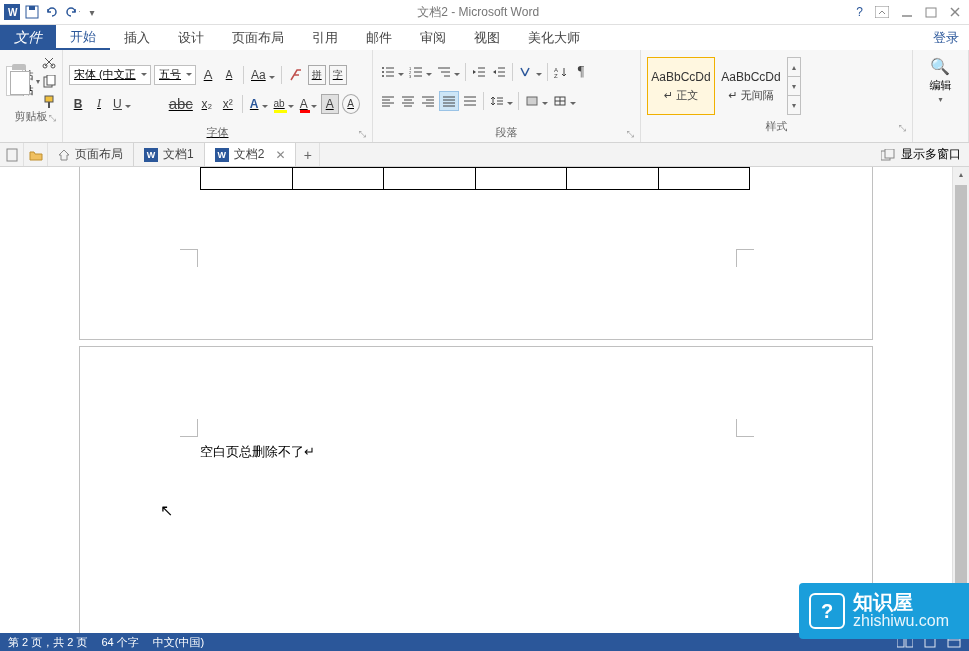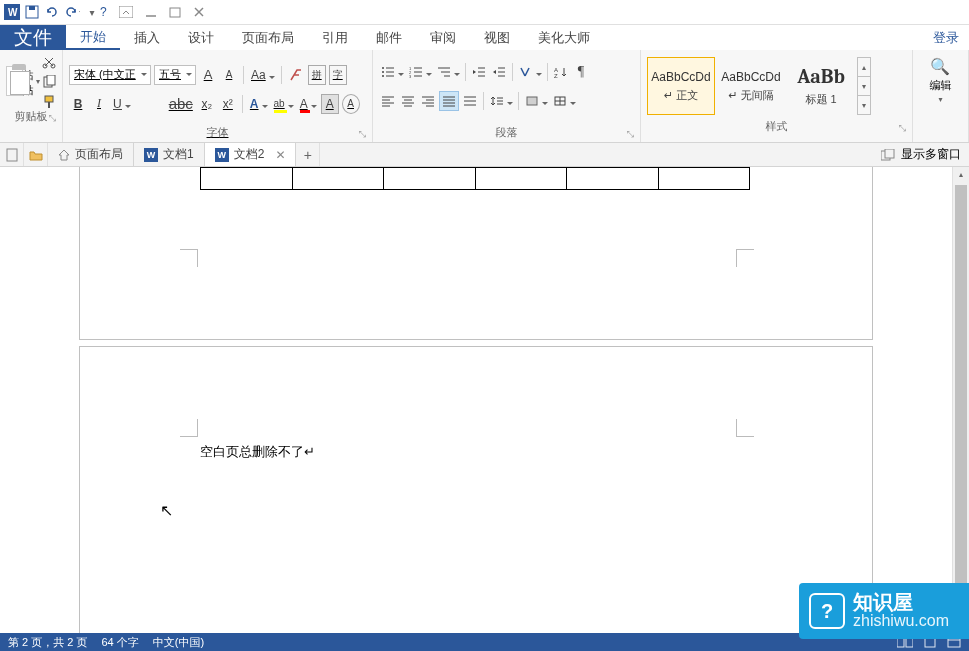--- a/index.html
+++ b/index.html
@@ -7,21 +7,21 @@
 
 
 .title-bar { height: 25px; background: #fff; display: flex; align-items: center; border-bottom: 1px solid #e0e0e0; }
 .title-bar .left-icons { display: flex; align-items: center; gap: 4px; padding-left: 4px; }
 .title-bar .title-text { flex: 1; text-align: center; color: #767676; font-size: 12px; }
 .title-bar .right-icons { display: flex; align-items: center; gap: 12px; padding-right: 8px; color: #767676; }
 .qat-icon { width: 16px; height: 16px; display:inline-flex; align-items:center; justify-content:center; color:#2b579a; }
 
 
 .ribbon-tabs { height: 25px; display: flex; align-items: stretch; background: #fff; }
-.file-tab { background: #2b579a; color: #fff; padding: 0 14px; display:flex; align-items:center; font-size:19px; }
+.file-tab { background: #2b579a; color: #fff; padding: 0 14px; display:flex; align-items:center; font-size:14px;font-style:italic; }
 .ribbon-tab { padding: 0 14px; display:flex; align-items:center; color:#444; font-size:13px; cursor:pointer; }
 .ribbon-tab.active { color: #2b579a; border-bottom: 2px solid #2b579a; }
 .login-link { margin-left:auto; padding:0 10px; display:flex; align-items:center; color:#2b579a; font-size:13px; }
 
 
 .ribbon { height: 93px; background: #f7f7f7; border-bottom: 1px solid #d4d4d4; display:flex; }
 .group { border-right: 1px solid #e0e0e0; display:flex; flex-direction:column; padding: 3px 6px 0 6px; }
 .group-body { flex:1; display:flex; align-items:center; gap:4px; }
 .group-label { text-align:center; color:#666; font-size:11px; padding-bottom:2px; position:relative; }
 .group-label .launcher { position:absolute; right:0; bottom:2px; font-size:9px; color:#888; }
@@ -133,20 +133,21 @@
       </span>
     <span class="qat-icon">
         <svg width="20" height="14">
           <path d="M11 7 A4 4 0 1 0 7 11" fill="none" stroke="#2b579a" stroke-width="1.5"></path>
           <path d="M11 4 L11 7 L8 7" fill="none" stroke="#2b579a" stroke-width="1.5"></path>
           <path d="M15 6 l3 0 l-1.5 2 z" fill="#666"></path>
         </svg>
       </span>
     <span class="qat-icon" style="color:#666;font-size:10px;">▾</span>
   </div>
+  <div class="title-text">文档2 - Microsoft Word</div>
   <div class="right-icons">
     <span style="color:#2b579a;">?</span>
     <span>
         <svg width="14" height="12">
           <rect x="0" y="0" width="14" height="12" fill="none" stroke="#888"></rect>
           <path d="M4 8 l3-3 l3 3" fill="none" stroke="#888"></path>
         </svg>
       </span>
     <span>
         <svg width="12" height="12">
@@ -390,24 +391,20 @@
 
   <div class="group styles-group">
     <div class="style-gallery">
       <div class="style-item active">
         <div class="style-preview">AaBbCcDd</div>
         <div class="style-name">↵ 正文</div>
       </div>
       <div class="style-item">
         <div class="style-preview">AaBbCcDd</div>
         <div class="style-name">↵ 无间隔</div>
-      </div>
-      <div class="style-item">
-        <div class="style-preview big">AaBb</div>
-        <div class="style-name">标题 1</div>
       </div>
       <div class="gallery-scroll">
           <div>▴</div>
           <div>▾</div>
           <div>▾</div>
         </div>
     </div>
     <div class="group-label"><span>样式</span><span class="launcher">⤡</span></div>
   </div>
 

